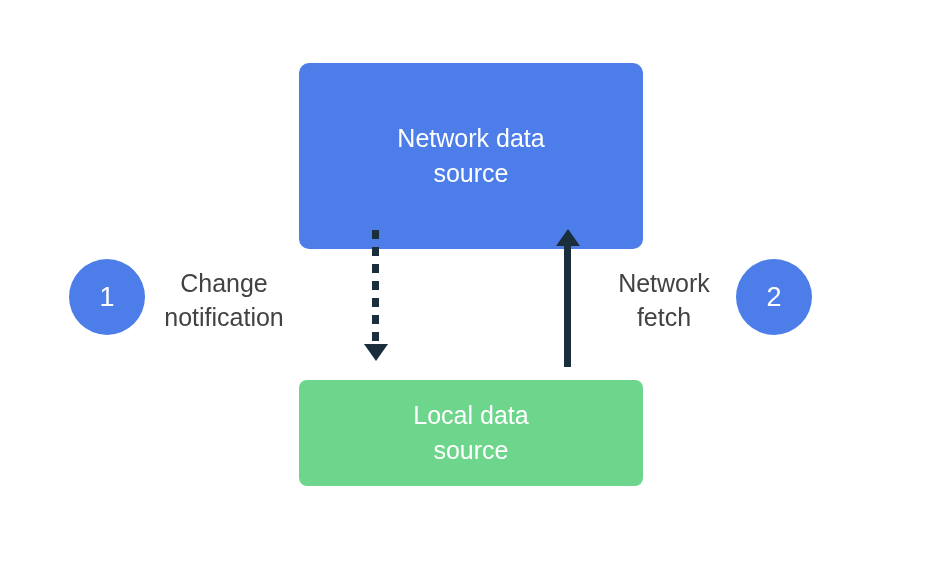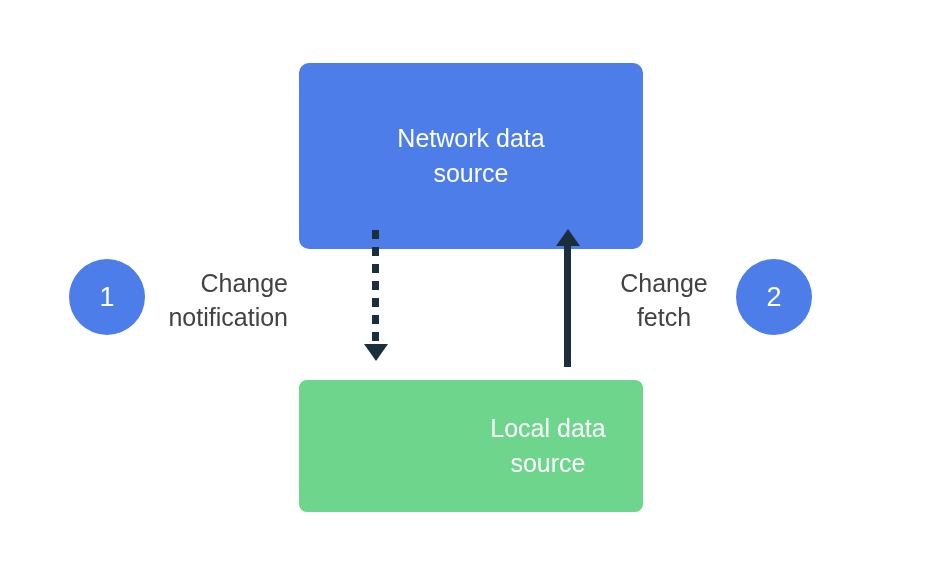--- a/index.html
+++ b/index.html
@@ -36,24 +36,23 @@
     text-align: center;
   }
   .box-network {
     top: 63px;
     height: 186px;
     background: var(--box-blue);
     border-radius: 10px;
   }
   .box-local {
     top: 380px;
-    height: 132px;
+    height: 106px;
     background: var(--box-green);
     border-radius: 8px;
-    justify-content: flex-end;
   }
   .box-label {
     display: inline-block;
     max-width: 190px;
   }
   .dashed-line {
     position: absolute;
     left: 372px;
     top: 230px;
     width: 7px;
@@ -108,21 +107,21 @@
   .badge-2 { left: 736px; }
   .step-label {
     position: absolute;
     top: 266px;
     width: 140px;
     text-align: center;
     color: var(--label-gray);
     font-size: 25px;
     line-height: 34px;
   }
-  .label-1 { left: 148px; text-align: right; }
+  .label-1 { left: 154px; }
   .label-2 { left: 594px; }
 </style>
 </head>
 <body>
 
 <div class="canvas">
 
   <div class="box box-network">
     <span class="box-label">Network data source</span>
   </div>
@@ -142,15 +141,15 @@
   </div>
 
   <div class="badge badge-1">
     <span>1</span>
   </div>
   <div class="step-label label-1">Change notification</div>
 
   <div class="badge badge-2">
     <span>2</span>
   </div>
-  <div class="step-label label-2">Change fetch</div>
+  <div class="step-label label-2">Network fetch</div>
 
 </div>
 
 </body></html>

